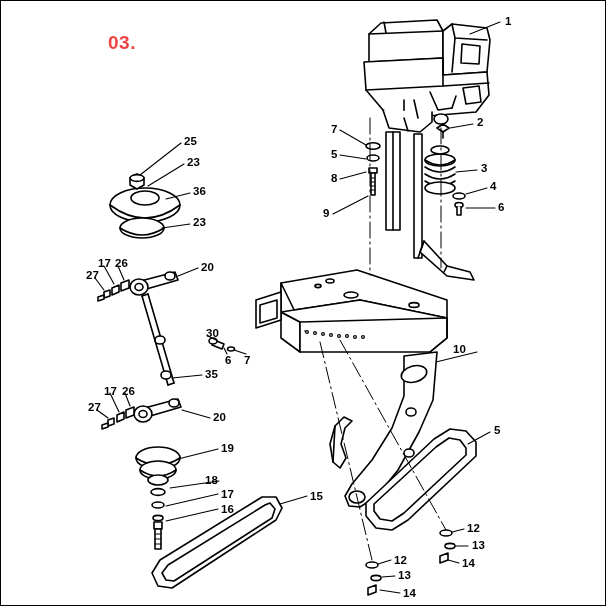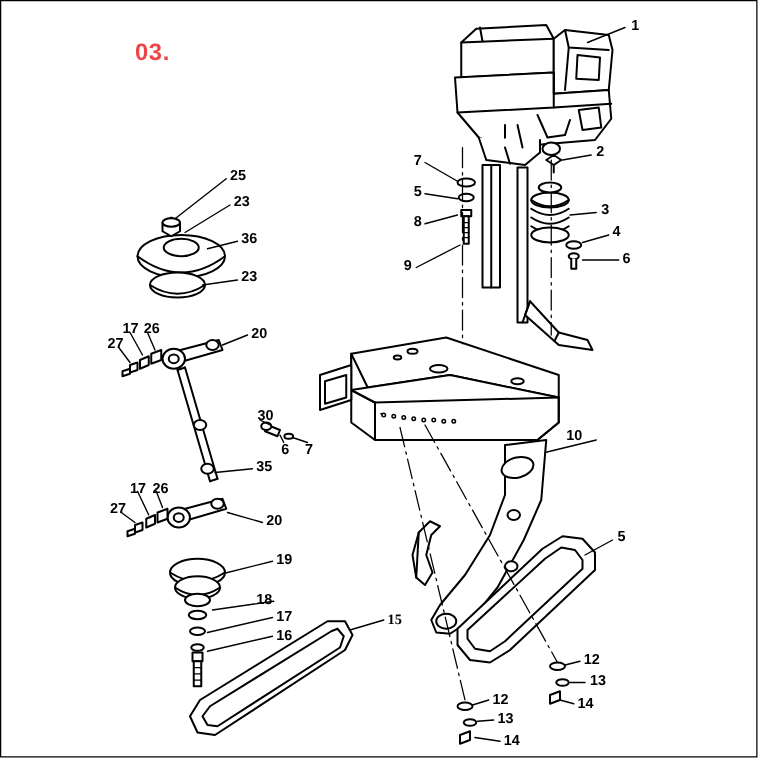--- a/index.html
+++ b/index.html
@@ -340,21 +340,21 @@
   <div class="callout" style="left:331px; top:173px;">8</div>
   <div class="callout" style="left:323px; top:208px;">9</div>
   <div class="callout" style="left:453px; top:344px;">10</div>
   <div class="callout" style="left:494px; top:425px;">5</div>
   <div class="callout" style="left:467px; top:523px;">12</div>
   <div class="callout" style="left:472px; top:540px;">13</div>
   <div class="callout" style="left:394px; top:555px;">12</div>
   <div class="callout" style="left:398px; top:570px;">13</div>
   <div class="callout" style="left:403px; top:588px;">14</div>
   <div class="callout" style="left:462px; top:558px;">14</div>
-  <div class="callout" style="left:310px; top:491px;font-family:Liberation Serif, serif;">15</div>
+  <div class="callout" style="left:310px; top:491px;">15</div>
   <div class="callout" style="left:221px; top:504px;text-align:right;">16</div>
   <div class="callout" style="left:221px; top:489px;">17</div>
   <div class="callout" style="left:205px; top:475px;">18</div>
   <div class="callout" style="left:221px; top:443px;">19</div>
   <div class="callout" style="left:213px; top:412px;">20</div>
   <div class="callout" style="left:201px; top:262px;">20</div>
   <div class="callout" style="left:205px; top:369px;">35</div>
   <div class="callout" style="left:206px; top:328px;">30</div>
   <div class="callout" style="left:187px; top:157px;">23</div>
   <div class="callout" style="left:193px; top:217px;">23</div>

